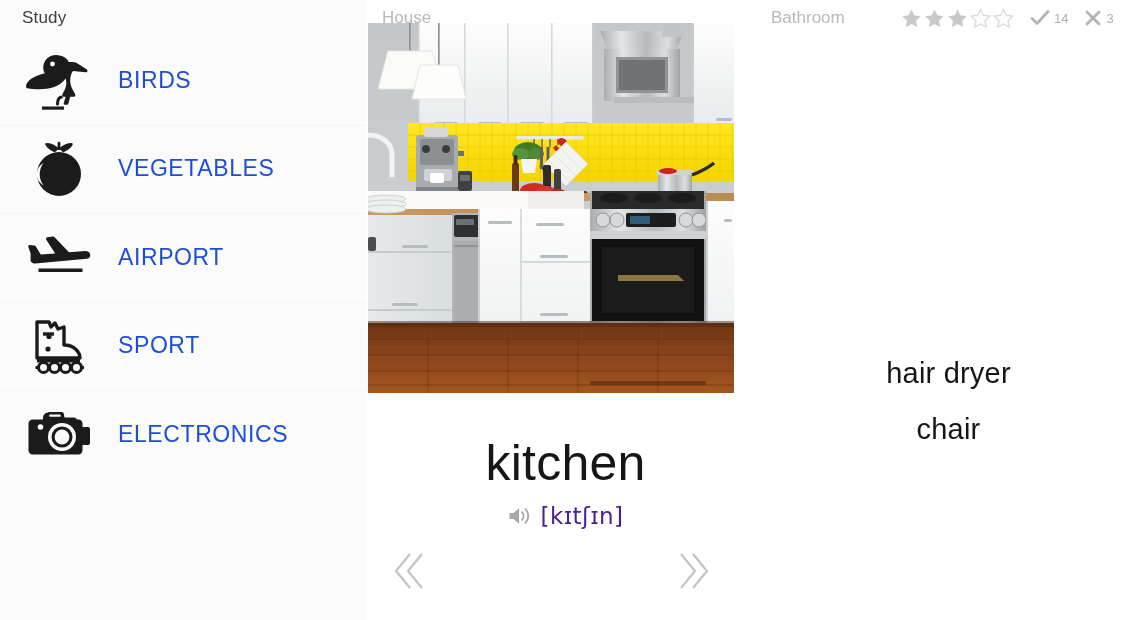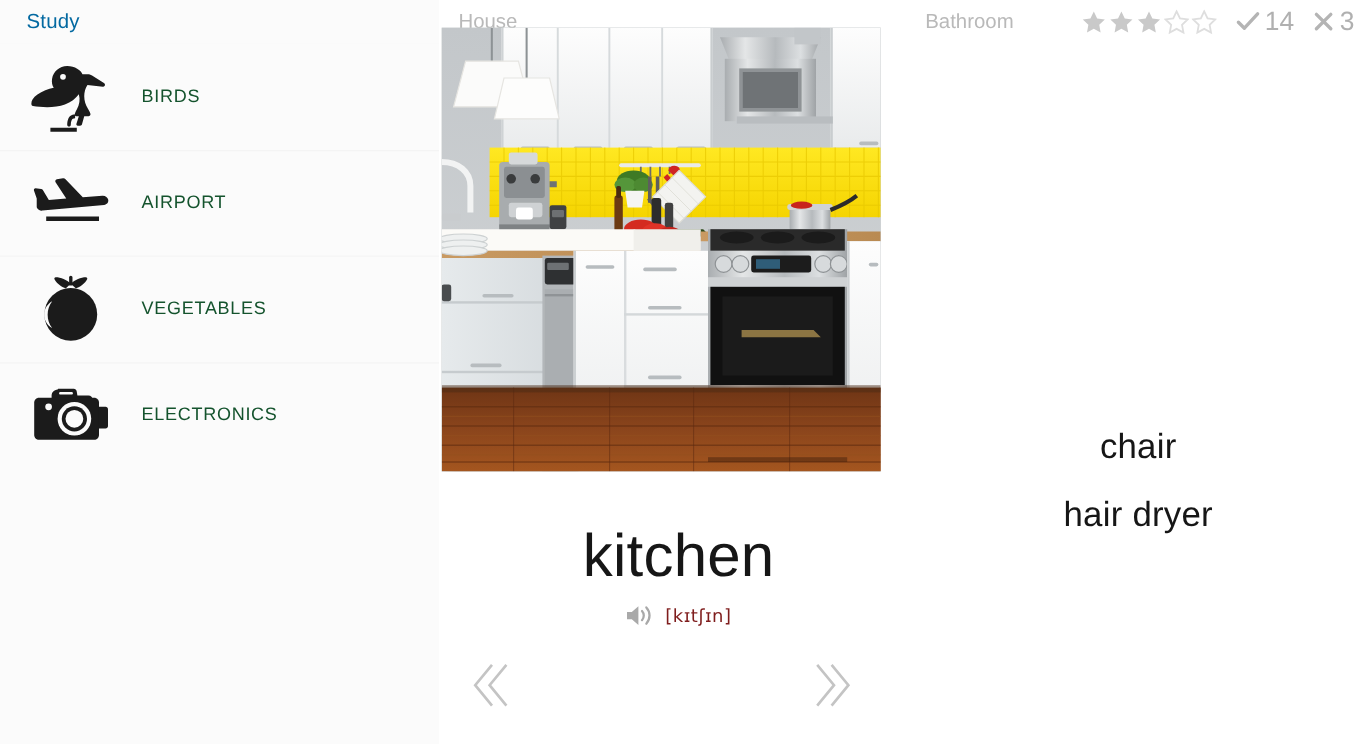--- a/index.html
+++ b/index.html
@@ -25,21 +25,21 @@
     flex: 0 0 366px;
   }
   #sidebar-header {
     height: 36px;
     display: flex; align-items: center;
     padding-left: 22px;
     background: #fbfbfb;
   }
   #sidebar-header .hdr-label {
     font-size: 17px;
-    color: #0369a1;
+    color: #404040;
     letter-spacing: 0.2px;
   }
   .side-list { position: relative; }
   .side-item {
     position: relative;
     height: 88.5px;
     display: flex;
     align-items: center;
     background: #fbfbfb;
   }
@@ -52,22 +52,22 @@
   }
   .side-icon {
     width: 118px;
     flex: 0 0 118px;
     display: flex;
     align-items: center;
     justify-content: center;
   }
   .side-icon svg { display: block; }
   .side-label {
-    font-size: 15px;
-    color: #14532d;
+    font-size: 23px;
+    color: #1d4ed8;
     letter-spacing: 0.6px;
     font-weight: 400;
     white-space: nowrap;
   }
 
   
   #center {
     position: relative;
     width: 399px; height: 620px;
     flex: 0 0 399px;
@@ -107,22 +107,22 @@
   .ipa-row {
     position: absolute;
     left: 0; right: 0; top: 503px;
     display: flex;
     align-items: center;
     justify-content: center;
     gap: 9px;
   }
   .speaker-icon { display: block; }
   .ipa-text {
-    font-size: 15px;
-    color: #7f1d1d;
+    font-size: 23px;
+    color: #4c1d95;
     letter-spacing: 0.4px;
     font-family: "DejaVu Sans", sans-serif;
   }
 
   .nav-arrow {
     position: absolute;
     top: 548px;
     width: 46px; height: 46px;
     display: flex; align-items: center; justify-content: center;
     cursor: pointer;
@@ -146,21 +146,21 @@
   }
   #right .ph-title { width: 130px; }
   .stars { display: flex; gap: 2px; align-items: center; }
   .score-group {
     display: flex; align-items: center;
     gap: 4px;
     margin-left: 16px;
     font-size: 18px;
     color: #b9b9b9;
   }
-  .score-group .sc-num { color: #b0b0b0; font-size: 22px; }
+  .score-group .sc-num { color: #b0b0b0; font-size: 13px; }
   #right-inner { position: relative; width: 367px; height: 472px; }
 
   .answers {
     position: absolute;
     left: 0; right: 0; top: 346px;
   }
   .answer-opt {
     text-align: center;
     font-size: 29px;
     color: #161616;
@@ -190,48 +190,71 @@
               <circle cx="26.5" cy="15" r="2.4" fill="#fbfbfb"></circle>
               <path d="M16 57.5h22v3.2H16z"></path>
               <path d="M36.6 46.5c-3.3 0-4.8 1.6-5.6 3.3-.7 1.5-1 3.3-1 5.1 0 .9.6 1.5 1.5 1.5s1.5-.6 1.5-1.5c0-1.4.2-2.7.7-3.7.5-1 1.3-1.6 2.9-1.6z"></path>
             </g>
           </svg>
         </span>
         <span class="side-label">BIRDS</span>
       </div>
 
 
-
-      <div class="side-item">
-        <span class="side-icon">
-          <svg width="64" height="44" viewBox="0 0 64 44">
-            <g fill="#1b1b1b">
-              <path d="M3.6 18.5 1.3 11.8c-.3-1 .4-2 1.4-1.9l4.6.5c.6.1 1.1.4 1.4.9l5 8.3 14.5-1.1-8.9-13.7c-.6-1-.1-2.3 1.1-2.5l5.1-.8c.8-.1 1.6.2 2.1.8L42 17.3l16.3-1.2c2.4-.2 4.5 1.3 4.9 3.4.4 2.1-1.1 4-3.5 4.3L8.3 28.5c-2 .2-3.9-.9-4.7-2.8z"></path>
-              <path d="M11.5 33.5h44v3.6h-44z"></path>
-            </g>
-          </svg>
-        </span>
-        <span class="side-label">AIRPORT</span>
-      </div>
 
       <div class="side-item">
         <span class="side-icon">
           <svg width="56" height="56" viewBox="0 0 56 56">
             <g fill="#1b1b1b">
               <circle cx="28" cy="33" r="22"></circle>
               <path d="M28 7.5c-3.4-3.5-8.4-5.5-12.6-5.5-.9 0-1.4.9-1 1.7 1.7 3.3 5.7 6.4 9.5 7.6z"></path>
               <path d="M28 7.5c3.4-3.5 8.4-5.5 12.6-5.5.9 0 1.4.9 1 1.7-1.7 3.3-5.7 6.4-9.5 7.6z"></path>
               <path d="M26.6 9V2.2c0-.9.6-1.5 1.4-1.5s1.4.6 1.4 1.5V9z"></path>
               <path d="M12.5 22c-2.4 3.2-3.8 7-3.8 11.2 0 4.2 1.4 8 3.8 11.1-4-2.2-6.7-6.4-6.7-11.1 0-4.8 2.7-9 6.7-11.2z" fill="#fbfbfb"></path>
             </g>
           </svg>
         </span>
         <span class="side-label">VEGETABLES</span>
       </div>
 
+      <div class="side-item">
+        <span class="side-icon">
+          <svg width="64" height="44" viewBox="0 0 64 44">
+            <g fill="#1b1b1b">
+              <path d="M3.6 18.5 1.3 11.8c-.3-1 .4-2 1.4-1.9l4.6.5c.6.1 1.1.4 1.4.9l5 8.3 14.5-1.1-8.9-13.7c-.6-1-.1-2.3 1.1-2.5l5.1-.8c.8-.1 1.6.2 2.1.8L42 17.3l16.3-1.2c2.4-.2 4.5 1.3 4.9 3.4.4 2.1-1.1 4-3.5 4.3L8.3 28.5c-2 .2-3.9-.9-4.7-2.8z"></path>
+              <path d="M11.5 33.5h44v3.6h-44z"></path>
+            </g>
+          </svg>
+        </span>
+        <span class="side-label">AIRPORT</span>
+      </div>
+
+      <div class="side-item">
+        <span class="side-icon">
+          <svg width="58" height="58" viewBox="0 0 58 58">
+            <g fill="none" stroke="#1b1b1b" stroke-width="3.4" stroke-linejoin="round">
+              <path d="M7 5h12l2 5 4-4 3 6 6-2v18c4.5 0 9 1.5 12 4.5 2.6 2.5 4 5.6 4 8.5H7z" fill="none"></path>
+              <path d="M7 41.5h43v4H7z" fill="#1b1b1b" stroke="none"></path>
+              <path d="M13 17h11" stroke-width="3.4"></path>
+            </g>
+            <g fill="#1b1b1b">
+              <circle cx="19" cy="19.5" r="2.6"></circle>
+              <circle cx="18" cy="32" r="2.6"></circle>
+            </g>
+            <g fill="none" stroke="#1b1b1b" stroke-width="3">
+              <circle cx="13.5" cy="50.5" r="5"></circle>
+              <circle cx="24.5" cy="50.5" r="5"></circle>
+              <circle cx="35.5" cy="50.5" r="5"></circle>
+              <circle cx="46.5" cy="50.5" r="5"></circle>
+              <path d="M8.5 50.5h-3M18.5 50.5h1M29.5 50.5h1M40.5 50.5h1M51.5 50.5h2.5"></path>
+            </g>
+          </svg>
+        </span>
+        <span class="side-label">SPORT</span>
+      </div>
 
       <div class="side-item">
         <span class="side-icon">
           <svg width="62" height="50" viewBox="0 0 62 50">
             <g fill="#1b1b1b">
               <path d="M20.5 3h13c1.2 0 2.2.9 2.4 2l.6 3.5h9.2c2 0 3.6 1.6 3.6 3.6v2.4H15V8.5c0-1.2.5-2.4 1.4-3.3.9-.9 2.1-1.4 3.3-1.4z"></path>
               <path d="M22.3 5.6h9.4c.6 0 1.1.5 1.1 1.1s-.5 1.1-1.1 1.1h-9.4c-.6 0-1.1-.5-1.1-1.1s.5-1.1 1.1-1.1z" fill="#fbfbfb"></path>
               <path d="M4.5 10.5h46c2.2 0 4 1.8 4 4v27c0 2.2-1.8 4-4 4h-46c-2.2 0-4-1.8-4-4v-27c0-2.2 1.8-4 4-4z"></path>
               <circle cx="34" cy="28" r="14" fill="#fbfbfb"></circle>
               <circle cx="34" cy="28" r="10.5"></circle>
@@ -543,20 +566,20 @@
 
         <span class="score-group">
           <svg width="18" height="18" viewBox="0 0 18 18">
             <path d="M3 3l12 12M15 3L3 15" fill="none" stroke="#b4b4b4" stroke-width="2.8" stroke-linecap="round"></path>
           </svg>
           <span class="sc-num">3</span>
         </span>
       </div>
 
       <div class="answers">
+        <div class="answer-opt">hair dryer</div>
         <div class="answer-opt">chair</div>
-        <div class="answer-opt">hair dryer</div>
       </div>
 
     </div>
   </div>
 
 </div>
 
 </body></html>

